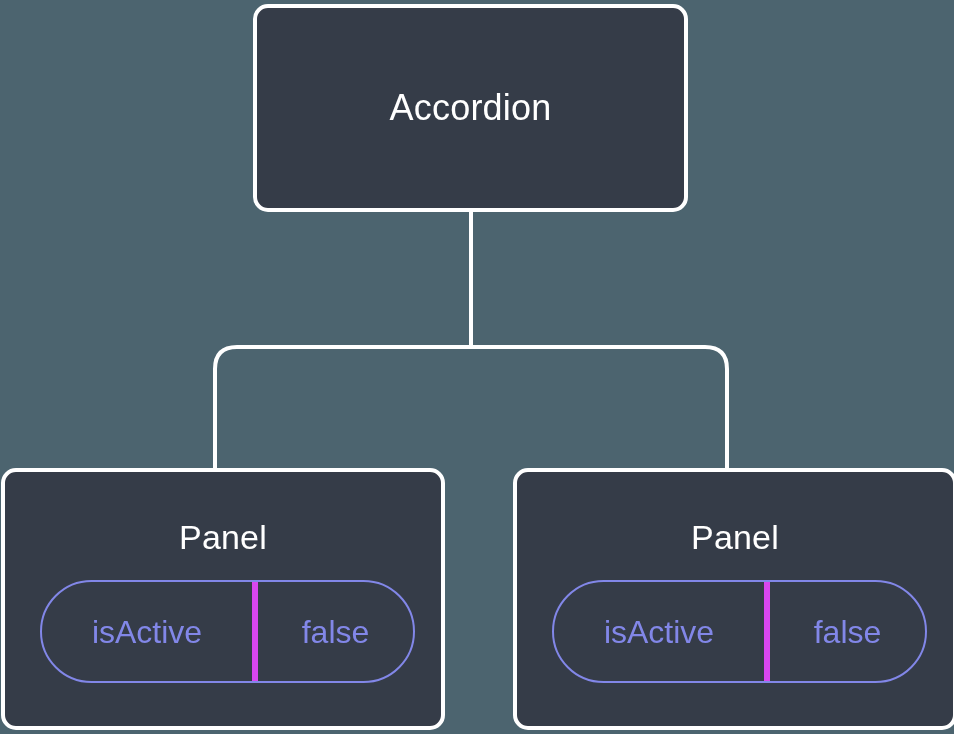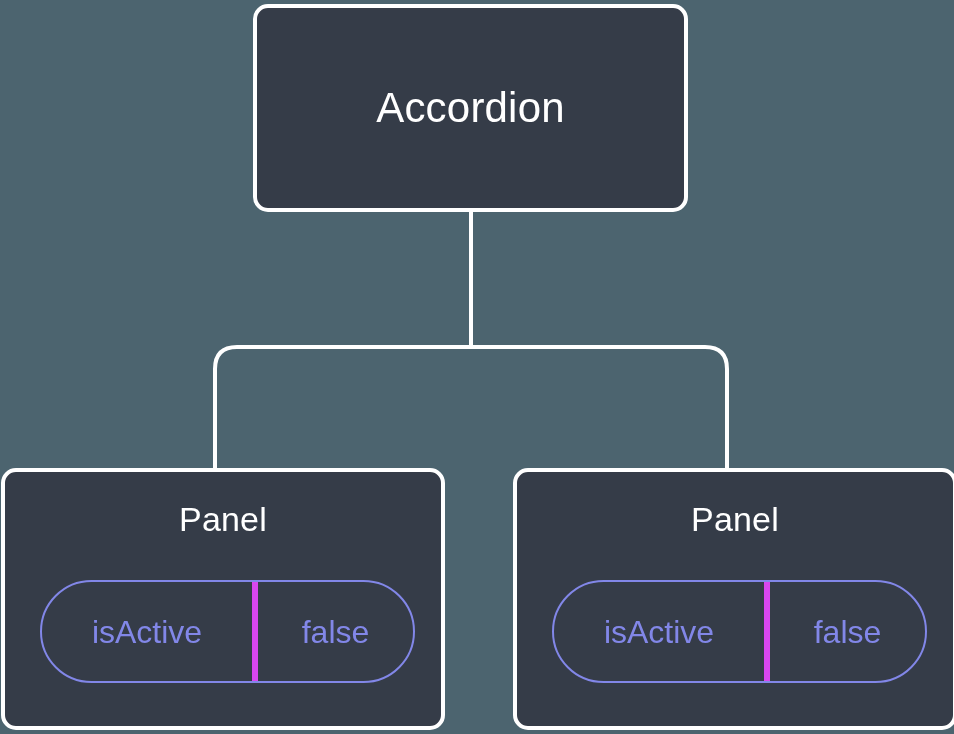--- a/index.html
+++ b/index.html
@@ -45,28 +45,28 @@
     width: 435px;
     height: 208px;
     justify-content: center;
   }
 
   .node-leaf {
     top: 468px;
     width: 444px;
     height: 262px;
     justify-content: flex-start;
-    padding-top: 30px;
+    padding-top: 48px;
   }
   .node-leaf.left  { left: 1px; }
   .node-leaf.right { left: 513px; }
 
   .node-title {
     color: #ffffff;
-    font-size: 42px;
+    font-size: 36px;
     font-weight: 400;
     letter-spacing: 0.2px;
     line-height: 1;
     white-space: nowrap;
   }
   .node-leaf .node-title {
     font-size: 34px;
   }
 
   .badge {

